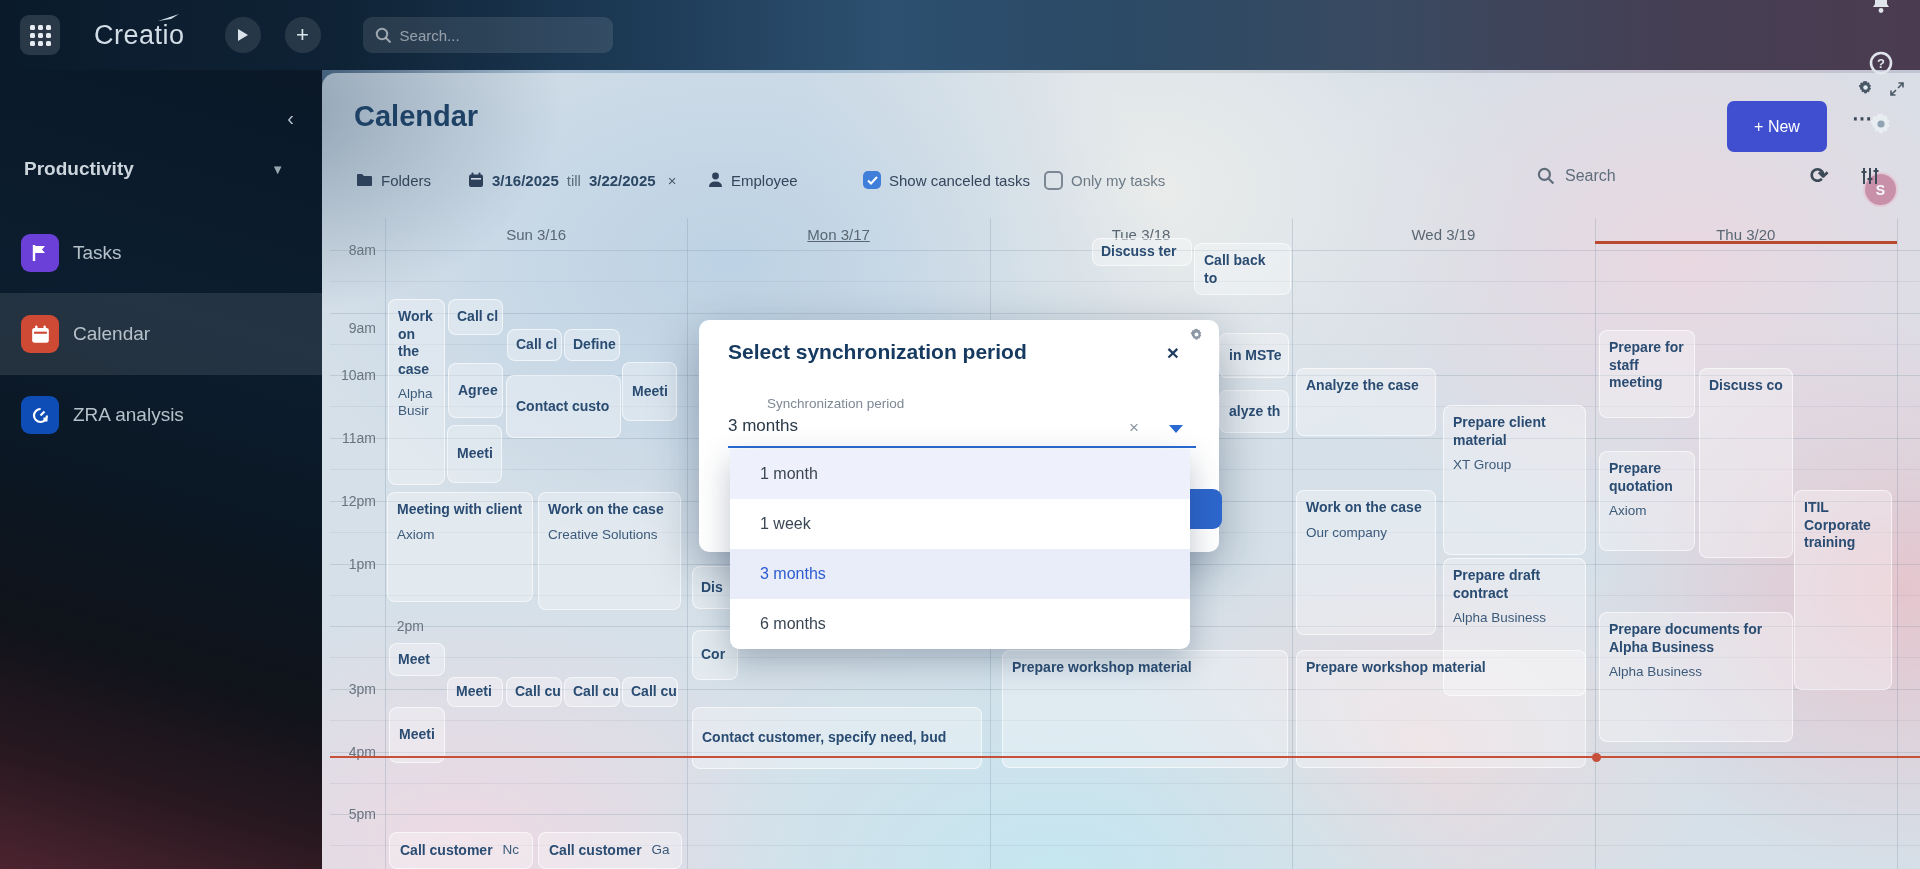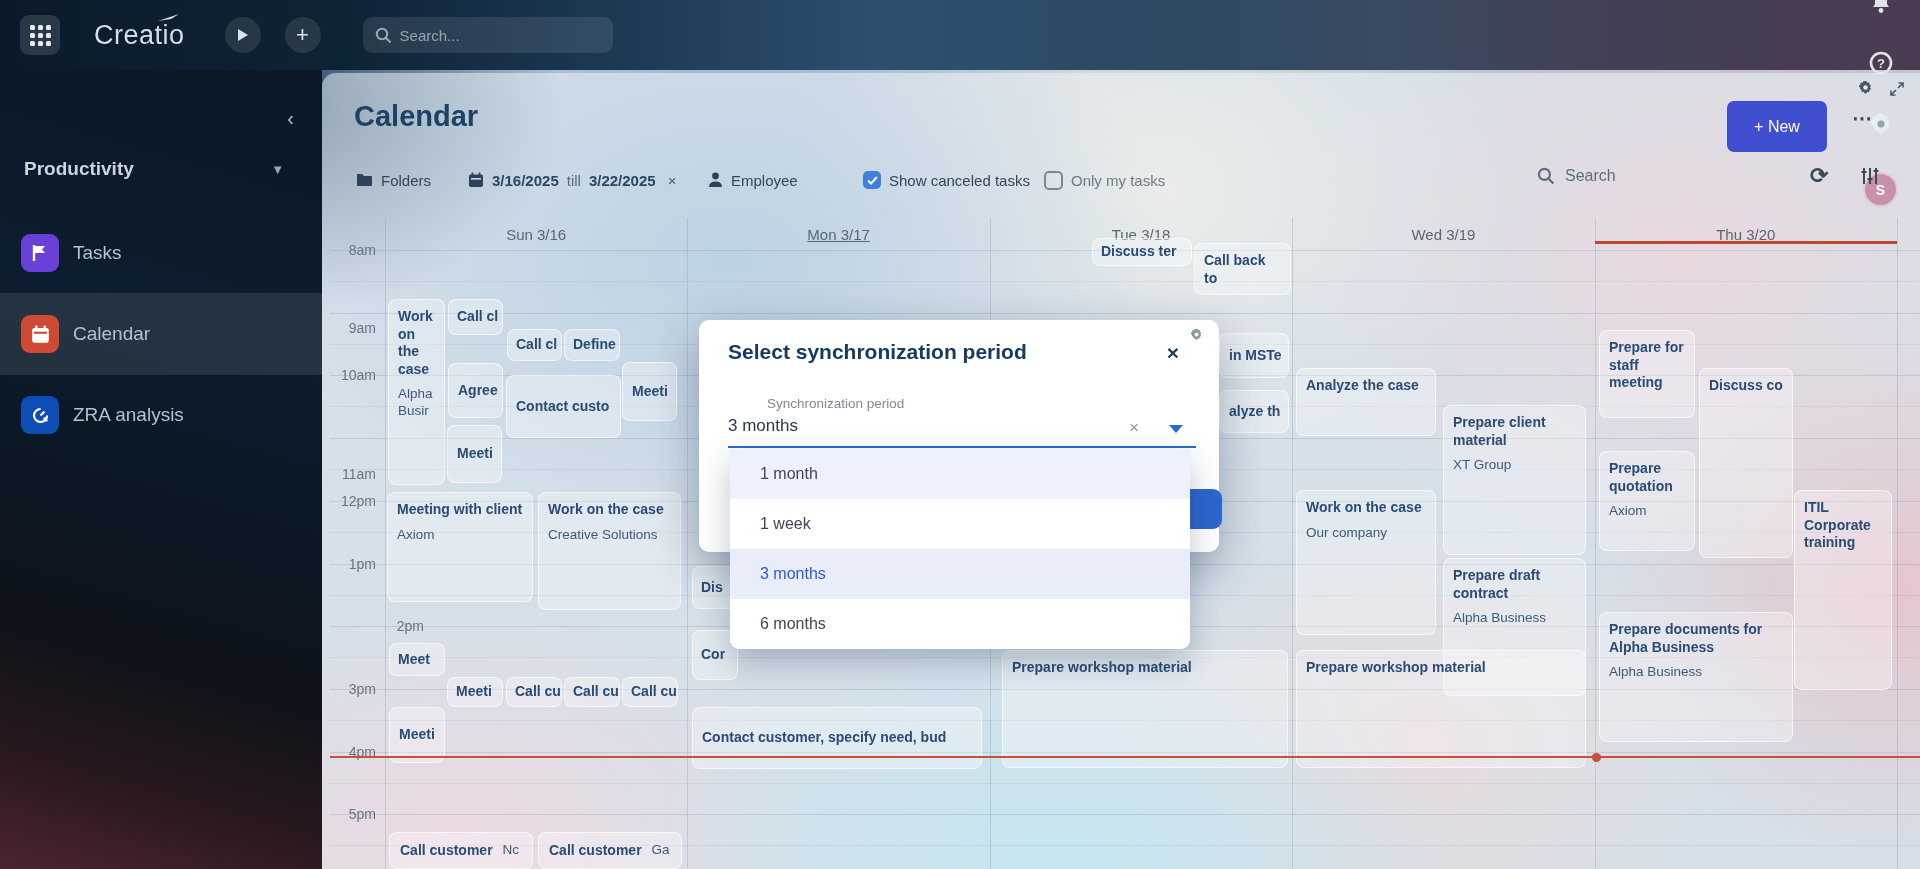--- a/index.html
+++ b/index.html
@@ -316,21 +316,21 @@
       <div class="hline half" style="top: 281px;"></div>
       <div class="time-label" style="top: 242px;">8am</div>
       <div class="hline" style="top: 313px;"></div>
       <div class="hline half" style="top: 344px;"></div>
       <div class="time-label" style="top: 320px;">9am</div>
       <div class="hline" style="top: 375px;"></div>
       <div class="hline half" style="top: 406px;"></div>
       <div class="time-label" style="top: 367px;">10am</div>
       <div class="hline" style="top: 438px;"></div>
       <div class="hline half" style="top: 469px;"></div>
-      <div class="time-label" style="top: 430px; margin-top: 36px;">11am</div>
+      <div class="time-label" style="top: 430px;">11am</div>
       <div class="hline" style="top: 501px;"></div>
       <div class="hline half" style="top: 532px;"></div>
       <div class="time-label" style="top: 493px;">12pm</div>
       <div class="hline" style="top: 564px;"></div>
       <div class="hline half" style="top: 595px;"></div>
       <div class="time-label" style="top: 556px;">1pm</div>
       <div class="hline" style="top: 626px;"></div>
       <div class="hline half" style="top: 657px;"></div>
       <div class="time-label" style="top: 618px; padding-left: 48px;">2pm</div>
       <div class="hline" style="top: 689px;"></div>

